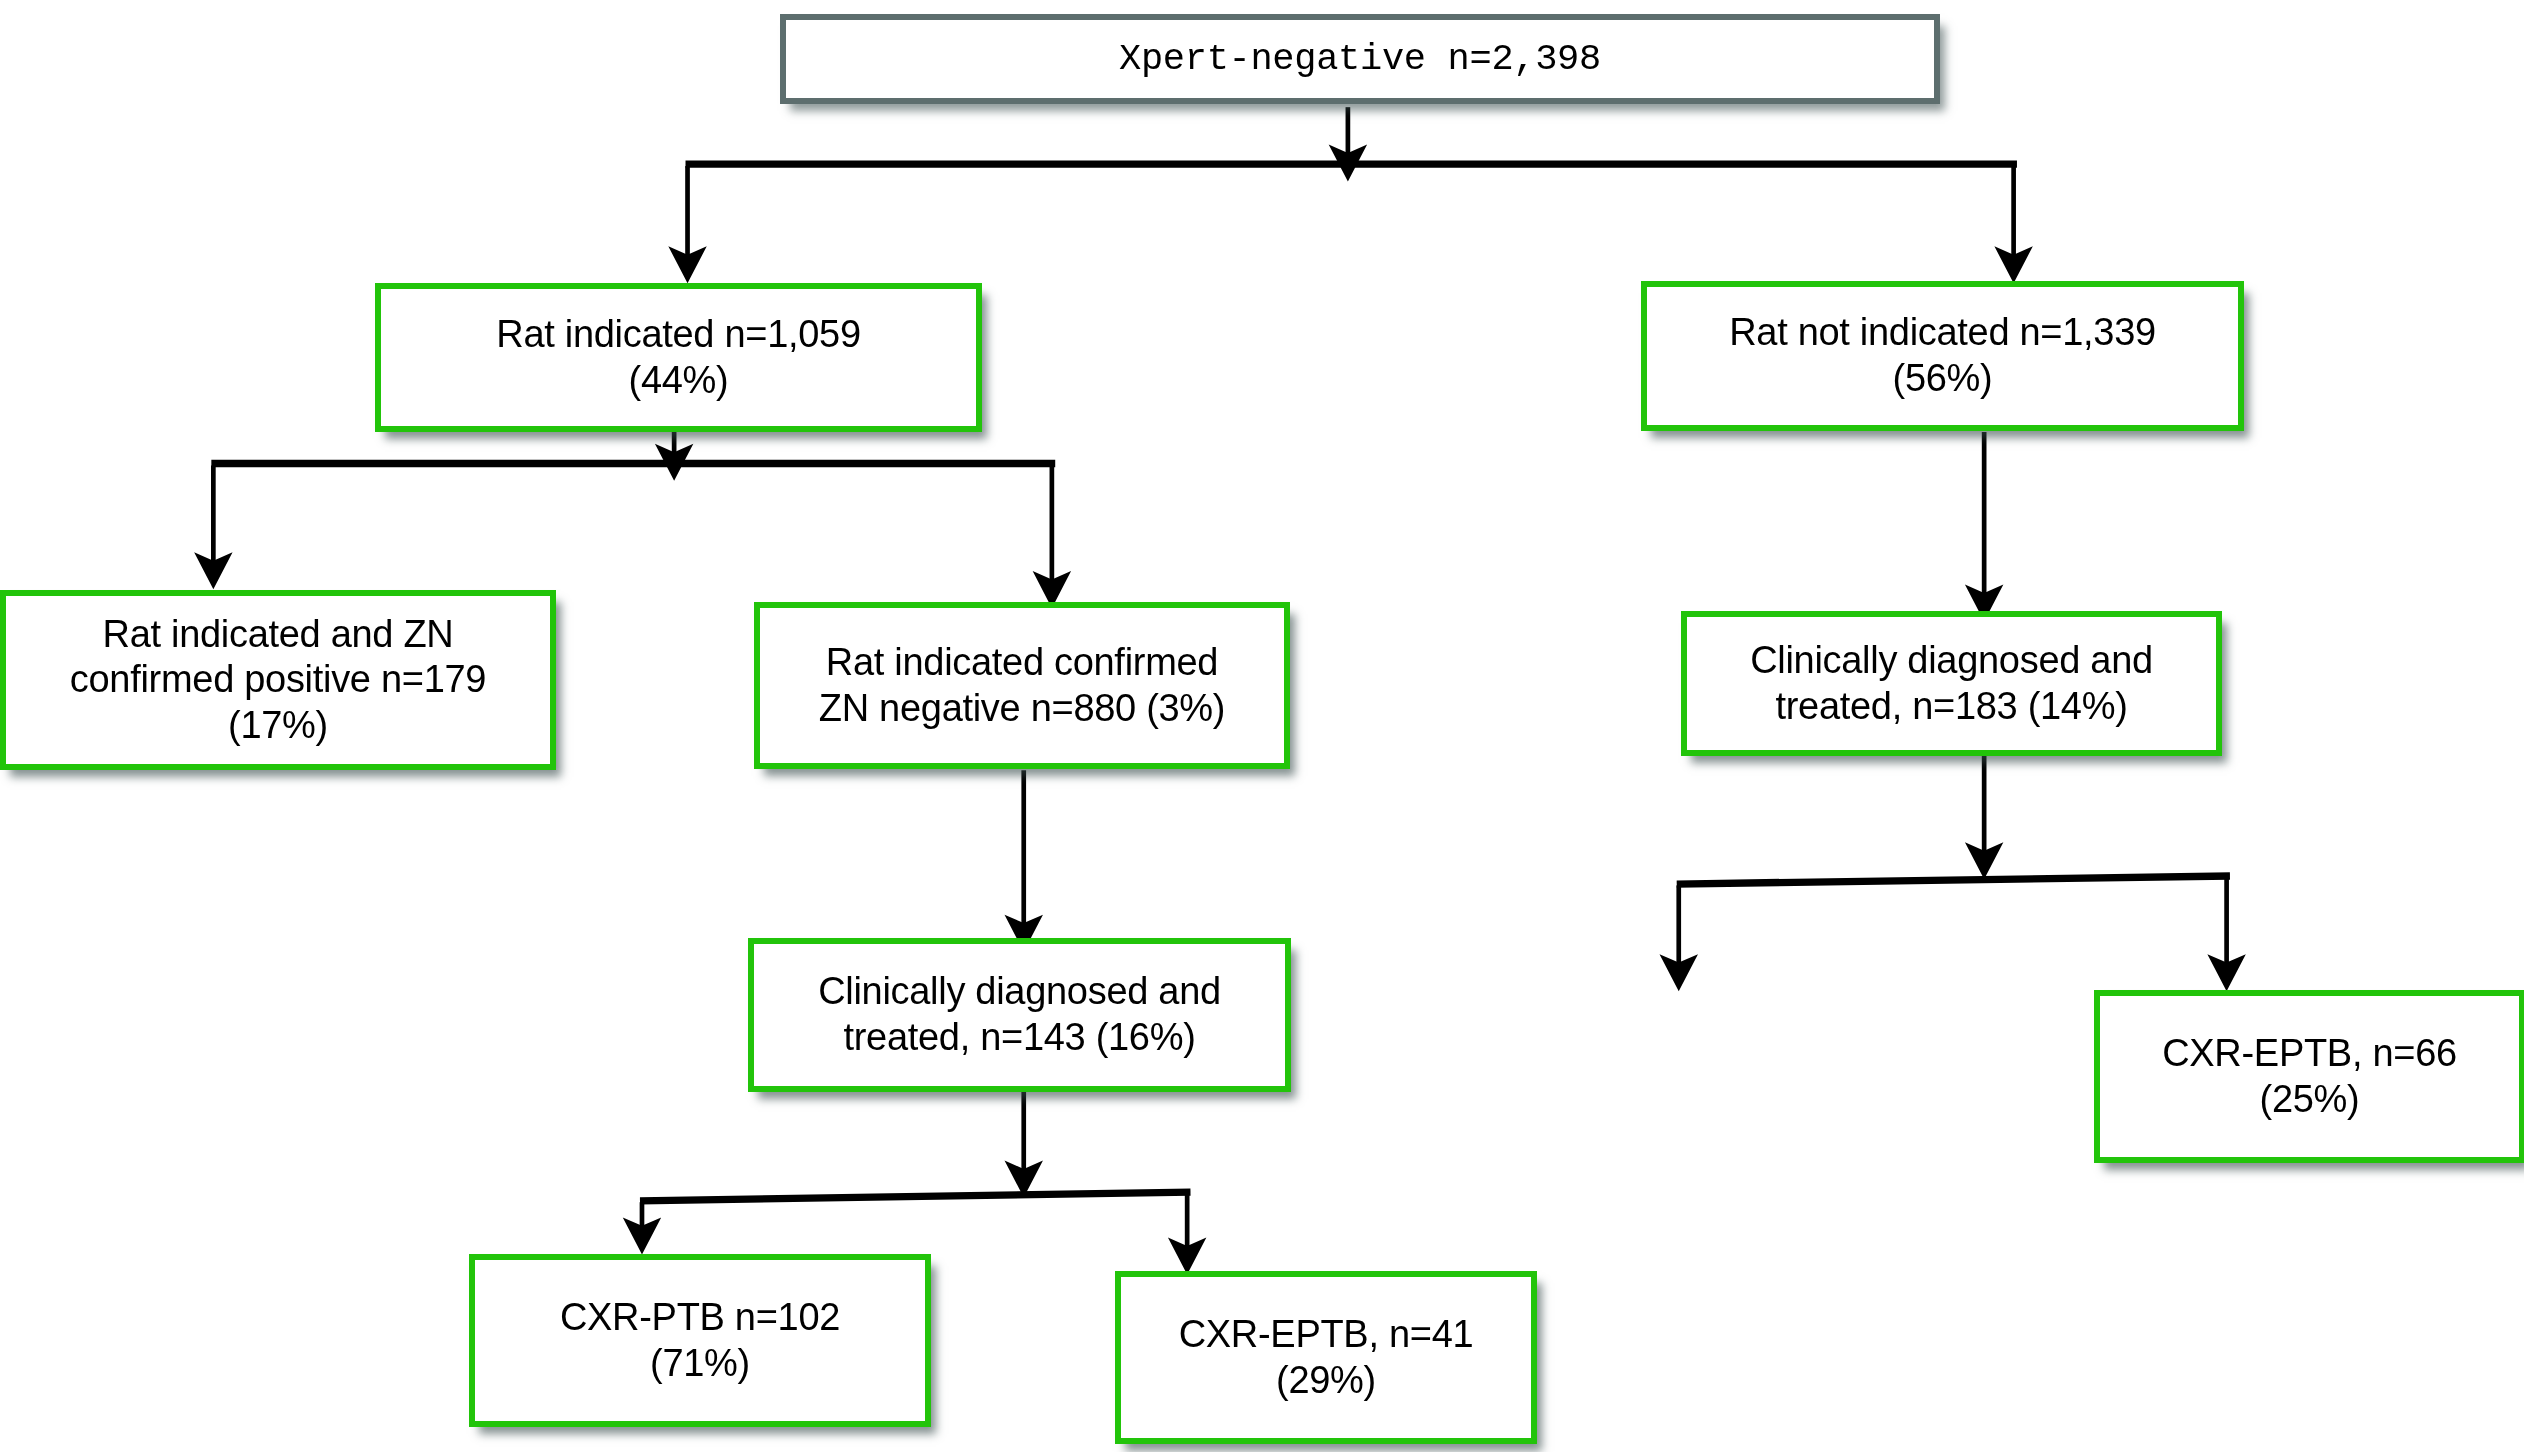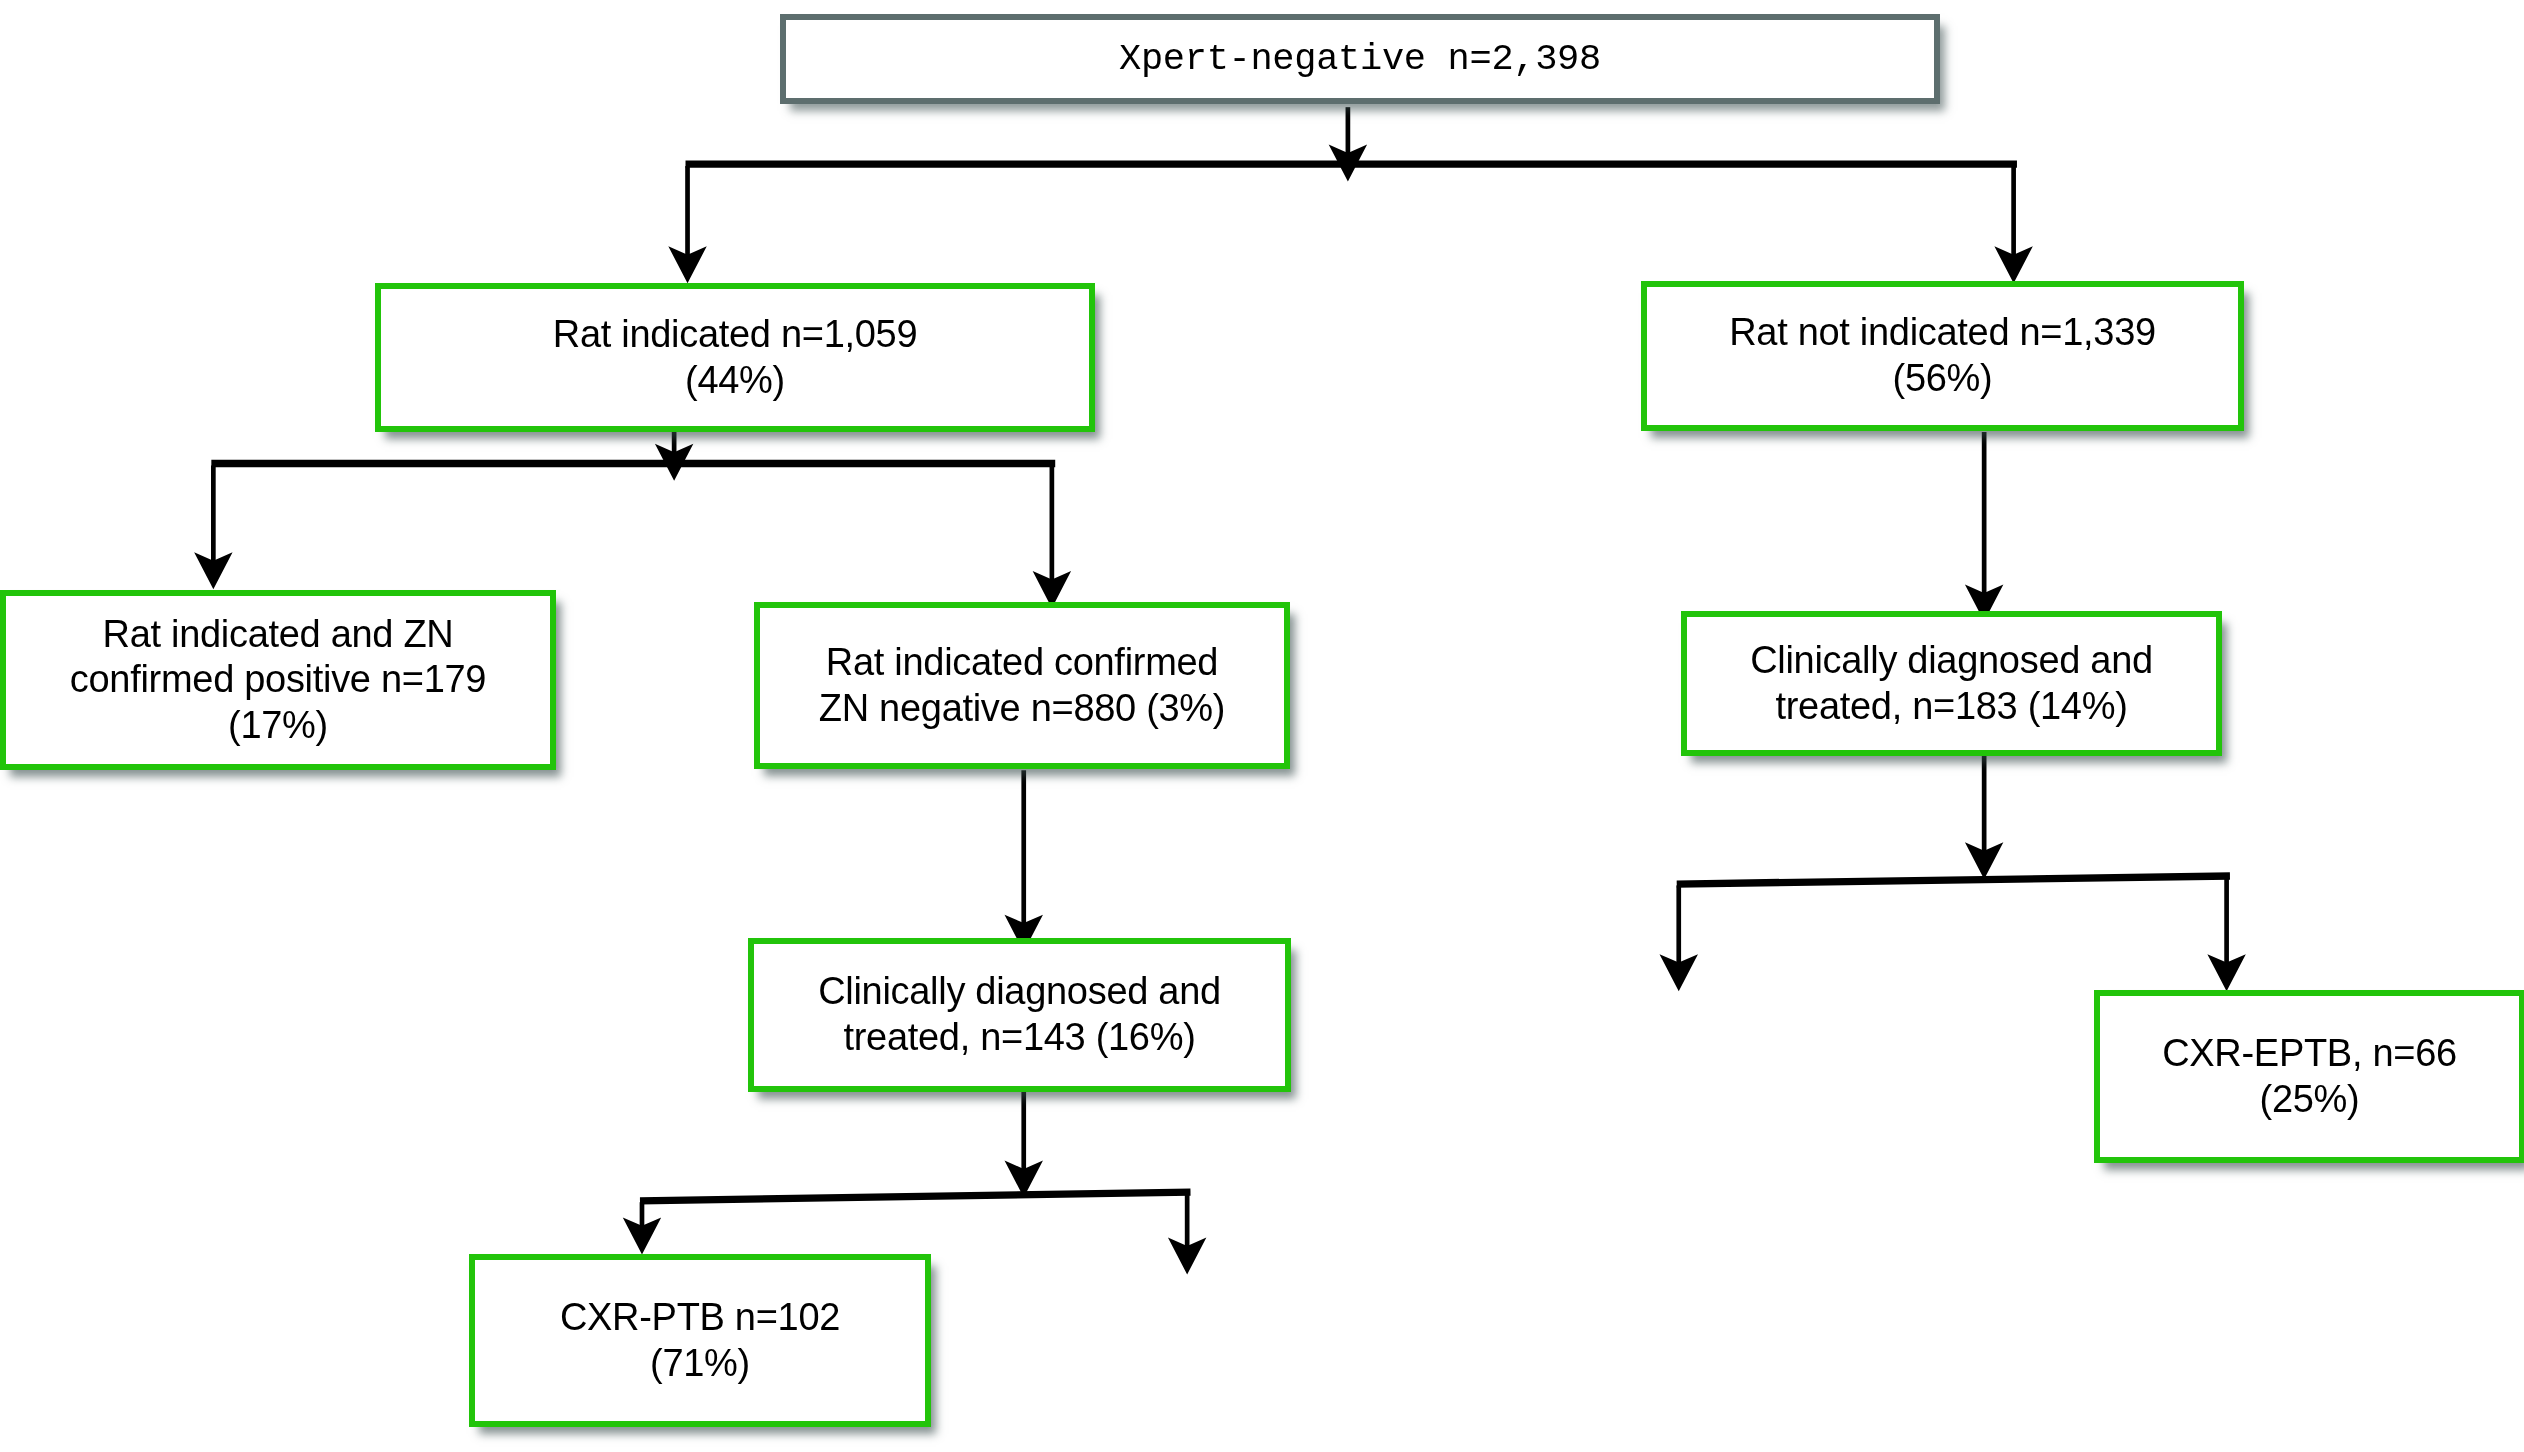--- a/index.html
+++ b/index.html
@@ -110,21 +110,21 @@
       <path d="M955,1793 L1777,1780" stroke="#000000" stroke-width="11" fill="none"></path>
       <path d="M958,1795 L958,1845" stroke="#000000" stroke-width="7" fill="none" marker-end="url(#arrowhead)"></path>
       <path d="M1772,1782 L1772,1875" stroke="#000000" stroke-width="7" fill="none" marker-end="url(#arrowhead)"></path>
     </g>
   </svg>
 
   <div class="node slate s-root" style="left:780px; top:14px; width:1160px; height:90px;">
     <span class="node-text">Xpert-negative n=2,398</span>
   </div>
 
-  <div class="node green s-l2" style="left:375px; top:283px; width:720px; height:149px;">
+  <div class="node green s-l2" style="left:375px; top:283px; width:607px; height:149px;">
     <span class="node-text">Rat indicated n=1,059
 (44%)</span>
   </div>
 
   <div class="node green s-l2" style="left:1641px; top:281px; width:603px; height:150px;">
     <span class="node-text">Rat not indicated n=1,339
 (56%)</span>
   </div>
 
   <div class="node green s-l3" style="left:0px; top:590px; width:556px; height:180px;">
@@ -152,15 +152,19 @@
   <div class="node green s-leaf" style="left:2094px; top:990px; width:431px; height:173px;">
     <span class="node-text">CXR-EPTB, n=66
 (25%)</span>
   </div>
 
   <div class="node green s-leaf" style="left:469px; top:1254px; width:462px; height:173px;">
     <span class="node-text">CXR-PTB n=102
 (71%)</span>
   </div>
 
+  <div class="node green s-leaf" style="left:1115px; top:1271px; width:422px; height:173px;">
+    <span class="node-text">CXR-EPTB, n=41
+(29%)</span>
+  </div>
 
 </div>
 
 
 </body></html>

